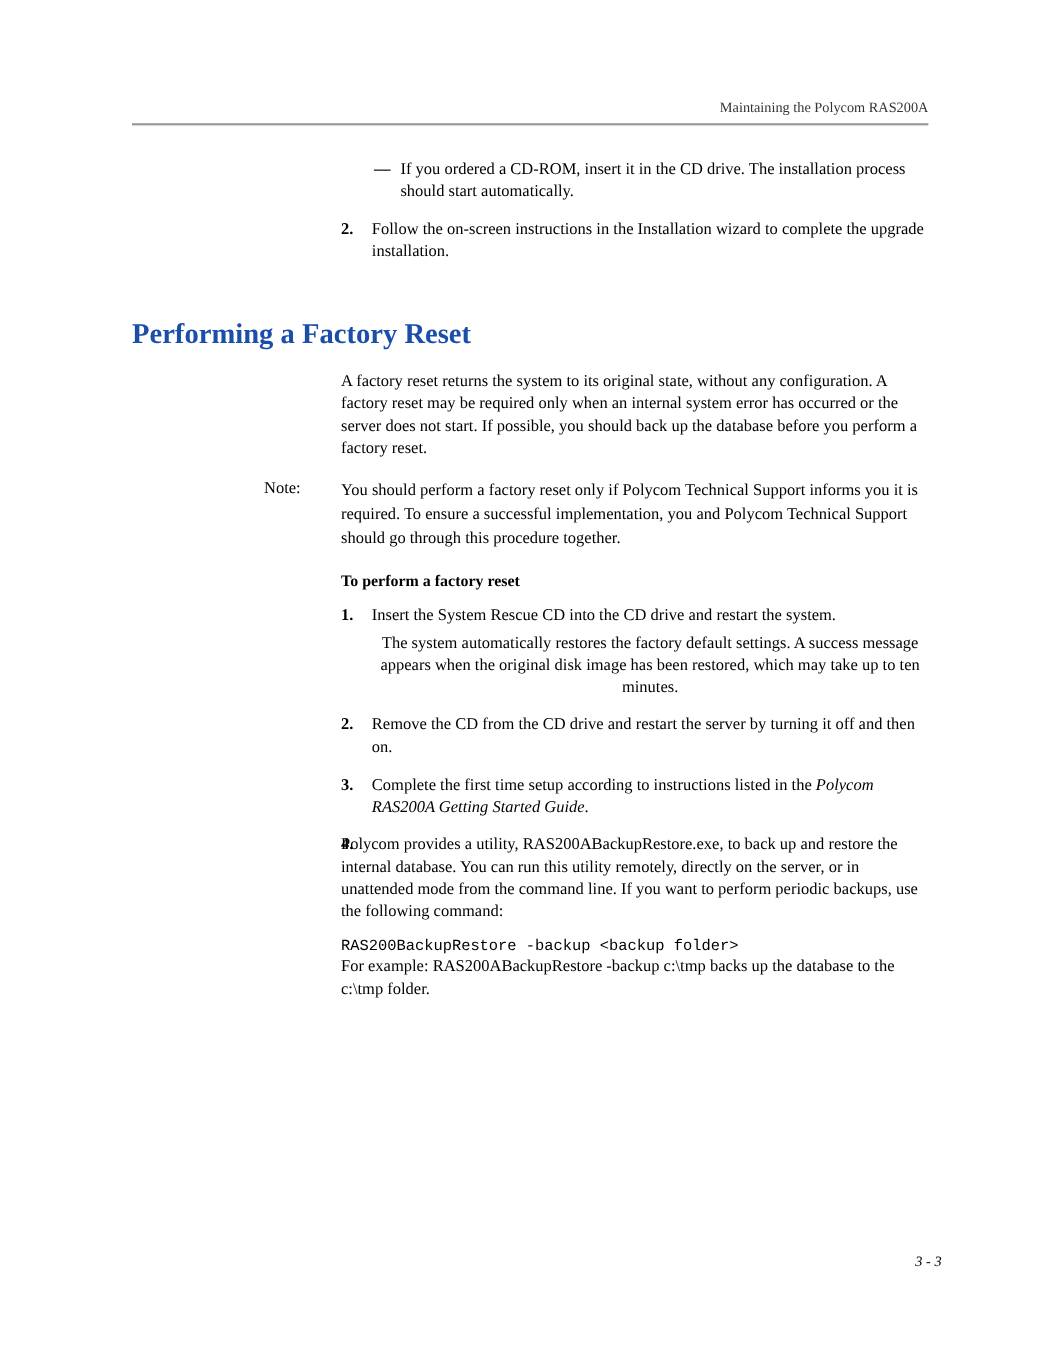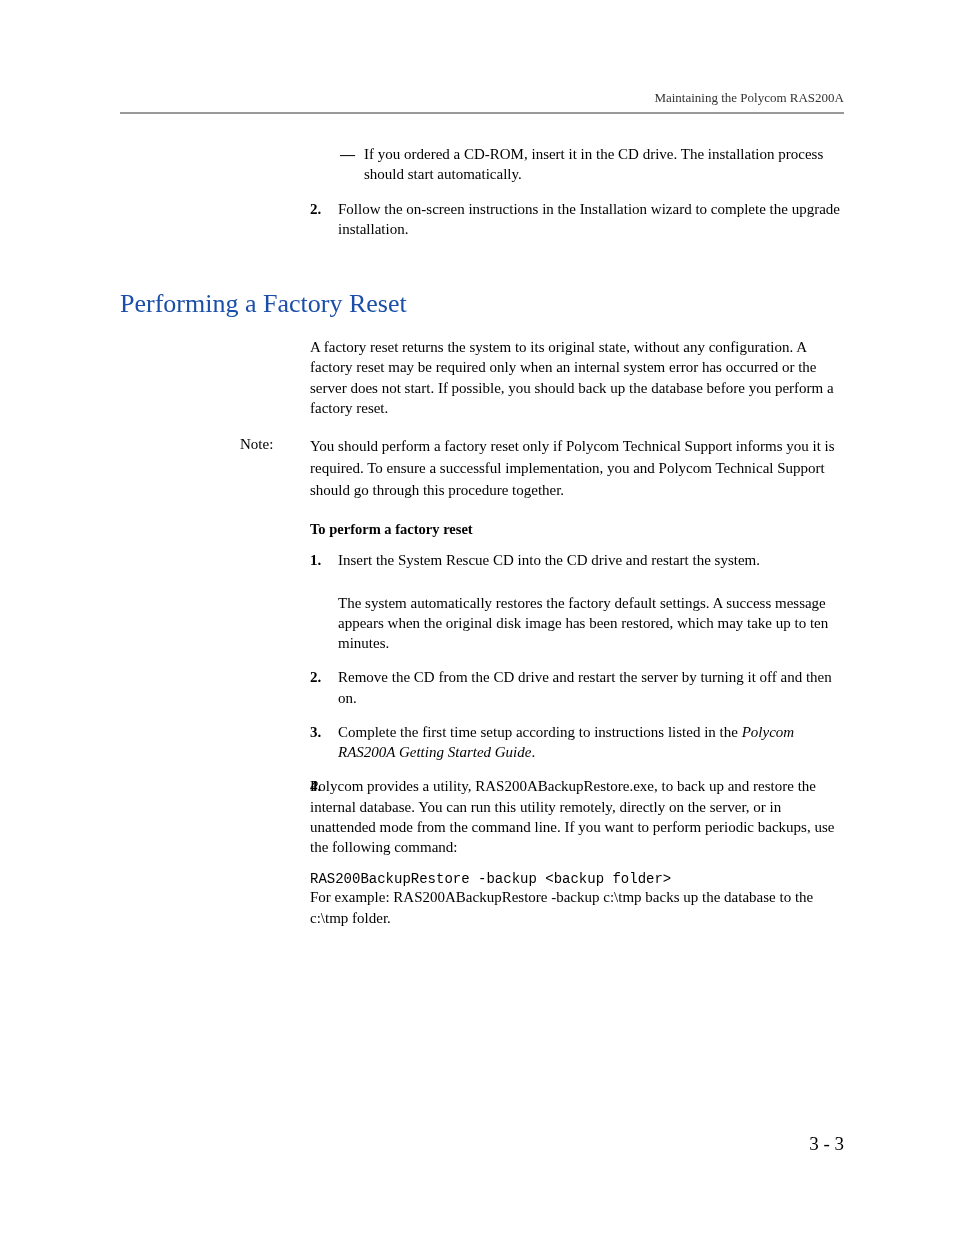--- a/index.html
+++ b/index.html
@@ -53,25 +53,26 @@
     line-height: 1.35;
     margin-bottom: 14px;
   }
   .num-item .num {
     position: absolute;
     left: 0;
     top: 0;
     font-weight: bold;
   }
   .num-item .follow {
-    margin-top: 22px;
+    margin-top: 4px;
+    text-align: center;
   }
   h2.section {
     color: #1a4ea8;
-    font-weight: normal;
+    font-weight: bold;
     font-size: 26px;
     margin: 50px 0 18px 0;
   }
   .para {
     font-size: 15px;
     line-height: 1.35;
     margin-bottom: 14px;
   }
   .note-row {
     display: flex;
@@ -96,22 +97,23 @@
   .italic {
     font-style: italic;
   }
   .mono {
     font-family: "Courier New", monospace;
     font-size: 14px;
   }
   .page-num {
     position: absolute;
     bottom: 80px;
-    right: 110px;
-    font-size: 19px;
+    right: 98px;
+    font-size: 13px;
+    font-style: italic;
   }
 </style>
 </head>
 <body>
 
 <div class="page">
 
   <div class="running-head">Maintaining the Polycom RAS200A</div>
   <hr class="rule">
 

